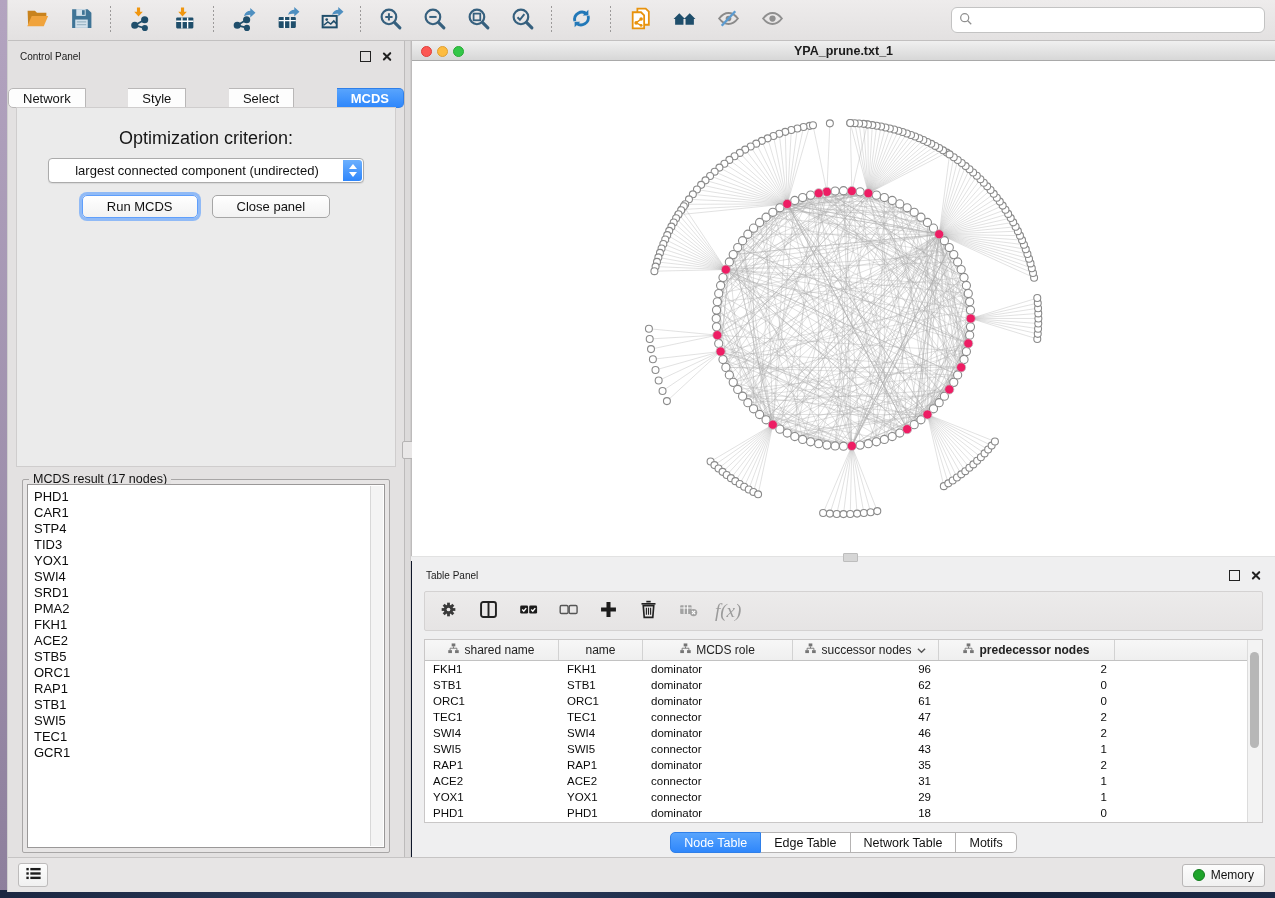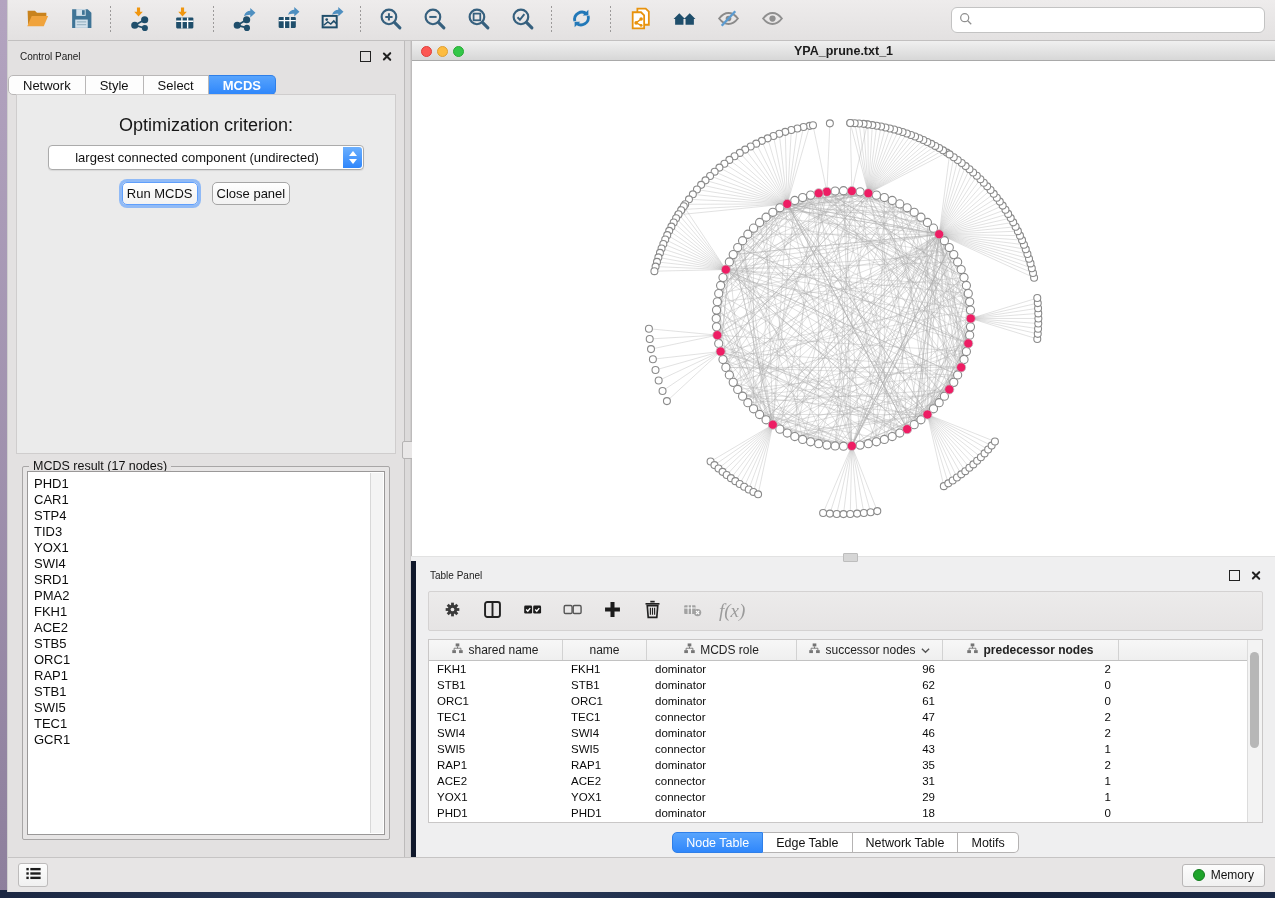--- a/index.html
+++ b/index.html
@@ -36,41 +36,41 @@
   
   .control-panel{flex:0 0 396px;background:#e3e1e1;display:flex;flex-direction:column;min-height:0}
   .cp-titlerow{height:26px;display:flex;align-items:center;padding:2px 12px 0}
   .panel-title{font-size:10px;color:#1b1b1b}
   .win-icons{margin-left:auto;display:flex;gap:10px;align-items:center}
   .float-icon{width:9px;height:9px;border:1.6px solid #222;display:inline-block}
   .x-icon{position:relative;width:11px;height:11px;display:inline-block}
   .x-icon::before,.x-icon::after{content:"";position:absolute;left:4.5px;top:0;width:2.4px;height:11px;
        background:#222;border-radius:1px}
   .x-icon::before{transform:rotate(45deg)}.x-icon::after{transform:rotate(-45deg)}
-  .cp-tabs{display:flex;justify-content:flex-start;margin:6px 0 0;height:20px}
+  .cp-tabs{display:flex;justify-content:space-between;margin:19px 0 0;height:20px}
   .cp-tab{background:#fdfdfd;border:1px solid #b9b7b7;border-left:none;padding:0 14px;font-size:13px;
        display:flex;align-items:center;color:#111}
   .cp-tab:first-child{border-left:1px solid #b9b7b7;border-radius:5px 0 0 5px}
   .cp-tab:last-child{border-radius:0 5px 5px 0}
   .cp-tab.active{background:linear-gradient(#58a4fd,#2f87fb);color:#fff;border-color:#2f7fe8;font-weight:bold}
   .cp-subpanel{margin:0 8px;margin-top:-1px;background:#ebebeb;border:1px solid #cfcdcd;height:358px;
        display:flex;flex-direction:column;align-items:center}
   .opt-label{margin-top:20px;font-size:18px;color:#161616}
   .dropdown{margin-top:9px;width:314px;height:23px;background:#fff;border:1px solid #ababab;border-radius:4px;
        display:flex;align-items:center;position:relative;box-shadow:0 1px 1px rgba(0,0,0,.08)}
   .dropdown .dd-text{flex:1;text-align:center;font-size:13px;color:#111;padding-right:18px}
   .dd-stepper{position:absolute;right:1px;top:1px;bottom:1px;width:19px;border-radius:0 3px 3px 0;
        background:linear-gradient(#6cb0fe,#2f86fb);display:flex;flex-direction:column;align-items:center;
        justify-content:center;gap:3px}
   .dd-up{width:0;height:0;border-left:4px solid transparent;border-right:4px solid transparent;
        border-bottom:5px solid #fff}
   .dd-down{width:0;height:0;border-left:4px solid transparent;border-right:4px solid transparent;
        border-top:5px solid #fff}
   .cp-buttons{margin-top:12px;display:flex;gap:14px}
-  .mac-btn{height:23px;padding:0 4px;background:linear-gradient(#ffffff,#f2f2f2);border:1px solid #a6a6a6;
+  .mac-btn{height:23px;padding:0 24px;background:linear-gradient(#ffffff,#f2f2f2);border:1px solid #a6a6a6;
        border-radius:5px;font-size:13px;font-family:"Liberation Sans",sans-serif;color:#111;cursor:pointer}
   .mac-btn.focused{box-shadow:0 0 0 3px rgba(95,160,252,.65);border-color:#5f9ffc}
   .mcds-fieldset{margin:12px 14px 0;border:1px solid #a8a6a6;border-radius:2px;position:relative;
        height:372px;background:#e7e5e5}
   .mcds-legend{position:absolute;top:-8px;left:6px;background:#e3e1e1;padding:0 4px;font-size:12.5px;color:#111}
   .mcds-listbox{position:absolute;inset:4px 4px 4px 4px;background:#fff;border:1px solid #9a9898;
        overflow:hidden;padding:4px 0 0 6px}
   .mcds-item{font-size:13px;line-height:16px;color:#0c0c0c}
   .mcds-scroll{position:absolute;top:1px;bottom:1px;right:1px;width:12px;background:#f4f4f4;
        border-left:1px solid #d8d8d8}
@@ -86,21 +86,21 @@
   .light.yellow{background:#fdbc40;border:.5px solid #de9f34}
   .light.green{background:#33c748;border:.5px solid #27aa35}
   .net-title{flex:1;text-align:center;font-size:12.5px;font-weight:bold;color:#1c1c1c}
   .net-canvas{flex:1;background:#fff;position:relative;overflow:hidden}
   .net-canvas svg{position:absolute;inset:0;width:100%;height:100%}
   .hsplit{flex:0 0 4px;background:#efeff0;position:relative;border-top:1px solid #e2e2e2}
   .hsplit .grip{position:absolute;left:50%;top:-4px;width:13px;height:7px;background:#d6d6d6;
        border:1px solid #bdbdbd;border-radius:1px}
 
   
-  .table-panel{flex:1;background:#efeff0;display:flex;flex-direction:column;border-left:5px solid #0f172a;min-height:0}
+  .table-panel{flex:1;background:#efeff0;display:flex;flex-direction:column;border-left:1px solid #0f172a;min-height:0}
   .tp-titlerow{height:24px;display:flex;align-items:center;padding:2px 14px 0}
   .tp-toolbar{margin:4px 12px 0;height:38px;background:linear-gradient(#ecebeb,#e6e4e4);
        border:1px solid #d4d2d2;border-radius:2px;display:flex;align-items:center;padding:0 10px;gap:14px}
   .ttbtn{width:26px;height:26px;border:none;background:transparent;display:flex;align-items:center;
        justify-content:center;padding:0;cursor:pointer}
   .ttbtn svg{width:21px;height:21px}
   .fx-label{font-family:"Liberation Serif",serif;font-style:italic;font-size:19px;color:#9b9b9b}
   .tp-tablewrap{margin:8px 12px 0;background:#fff;border:1px solid #c9c7c7;position:relative;height:182px}
   .tbl{position:absolute;left:0;top:0;right:14px;bottom:0;overflow:hidden}
   .tbl-header{display:flex;height:20px;background:linear-gradient(#f7f7f7,#efefef);border-bottom:1px solid #c2c2c2}

